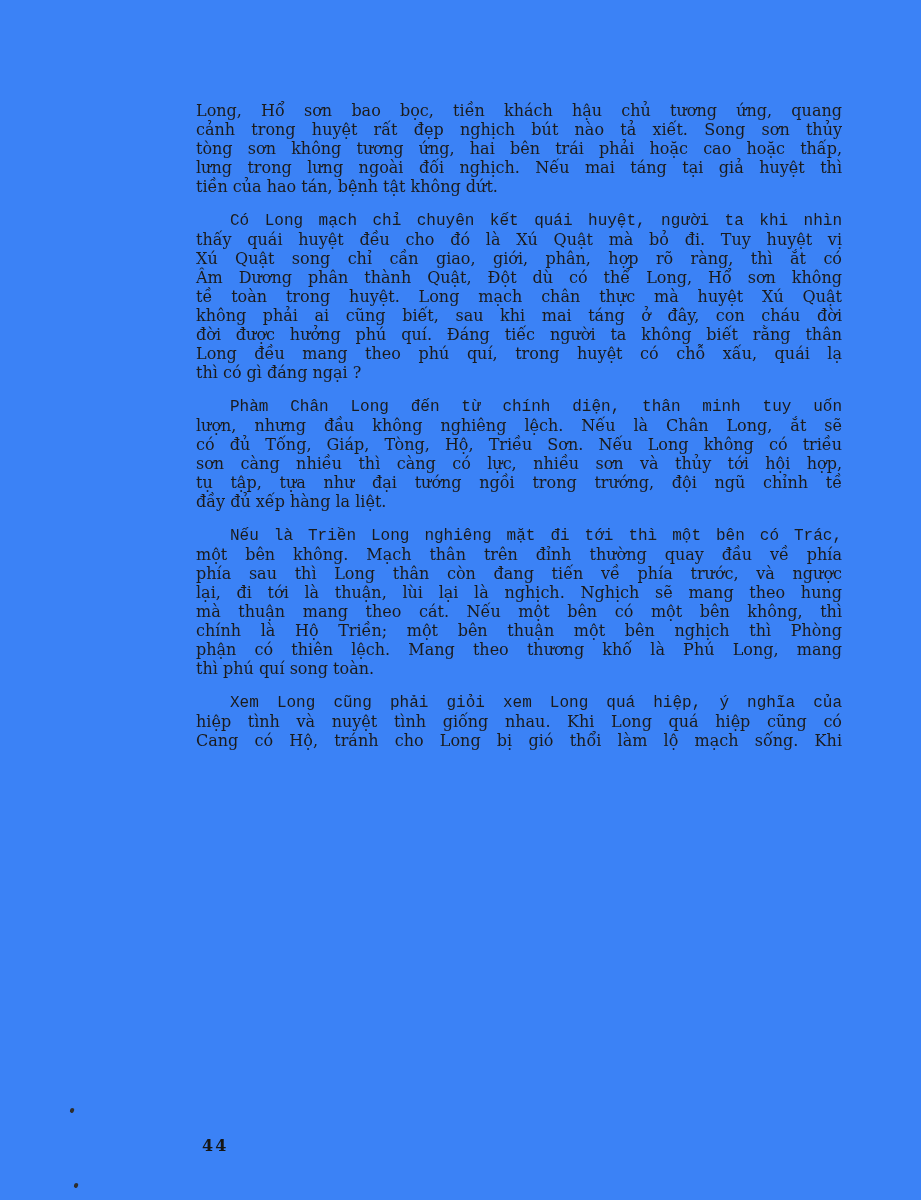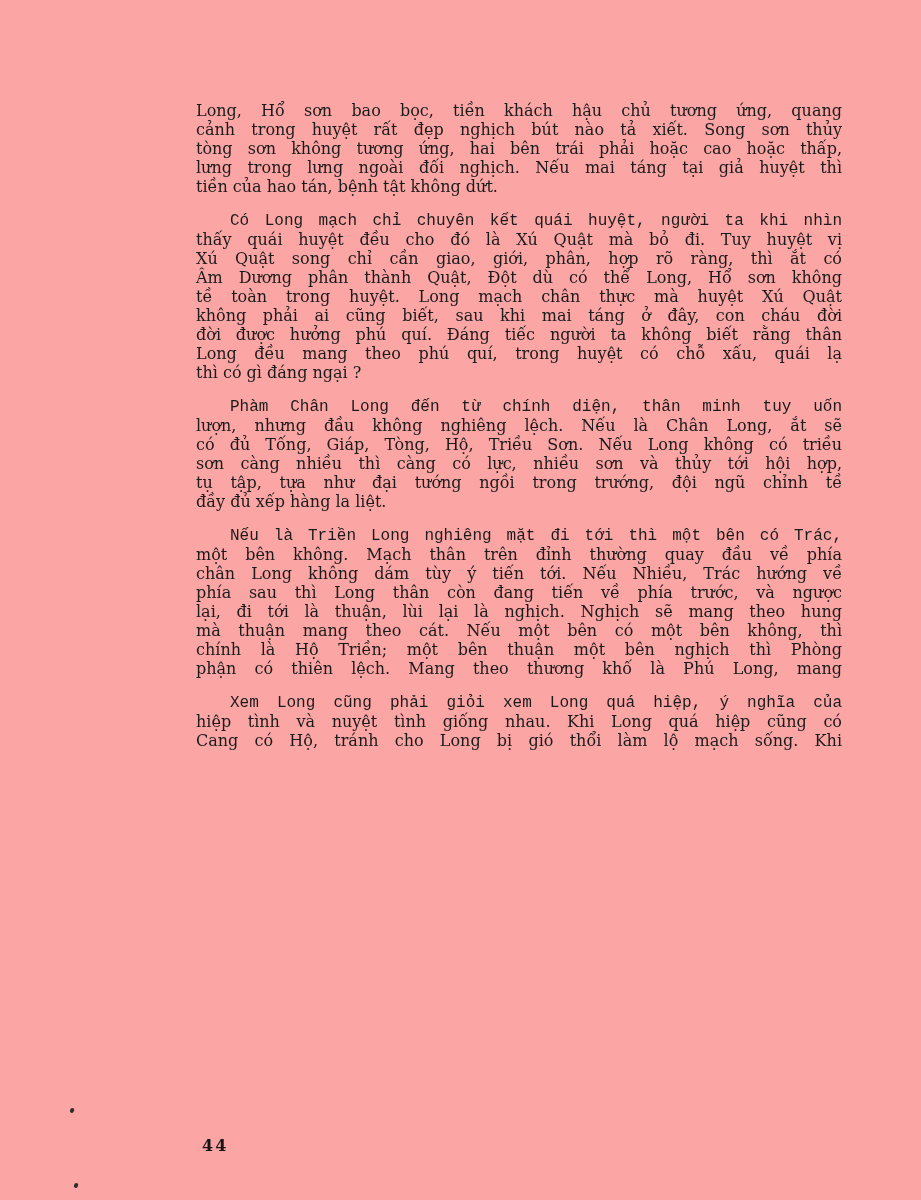--- a/index.html
+++ b/index.html
@@ -4,21 +4,21 @@
 <style>
   html, body {
     margin: 0;
     padding: 0;
     background: #ffffff;
   }
   .page {
     position: relative;
     width: 921px;
     height: 1200px;
-    background: #fca5a5;
+    background: #3b82f6;
     overflow: hidden;
     font-family: "DejaVu Serif", "Liberation Serif", serif;
   }
   .textblock {
     position: absolute;
     left: 196px;
     top: 101px;
     width: 646px;
     color: #1b1b1b;
   }
@@ -95,26 +95,26 @@
       <div class="line">có đủ Tống, Giáp, Tòng, Hộ, Triều Sơn. Nếu Long không có triều</div>
       <div class="line">sơn càng nhiều thì càng có lực, nhiều sơn và thủy tới hội hợp,</div>
       <div class="line">tụ tập, tựa như đại tướng ngồi trong trướng, đội ngũ chỉnh tề</div>
       <div class="line last">đầy đủ xếp hàng la liệt.</div>
     <p></p>
 
     <p class="para">
       </p>
       <div class="line first">Nếu là Triền Long nghiêng mặt đi tới thì một bên có Trác,</div>
       <div class="line">một bên không. Mạch thân trên đỉnh thường quay đầu về phía</div>
-      <div class="line">chân Long không dám tùy ý tiến tới. Nếu Nhiều, Trác hướng về</div>
       <div class="line">phía sau thì Long thân còn đang tiến về phía trước, và ngược</div>
       <div class="line">lại, đi tới là thuận, lùi lại là nghịch. Nghịch sẽ mang theo hung</div>
       <div class="line">mà thuận mang theo cát. Nếu một bên có một bên không, thì</div>
       <div class="line">chính là Hộ Triền; một bên thuận một bên nghịch thì Phòng</div>
       <div class="line">phận có thiên lệch. Mang theo thương khố là Phú Long, mang</div>
+      <div class="line last">thì phú quí song toàn.</div>
     <p></p>
 
     <p class="para">
       </p>
       <div class="line first">Xem Long cũng phải giỏi xem Long quá hiệp, ý nghĩa của</div>
       <div class="line">hiệp tình và nuyệt tình giống nhau. Khi Long quá hiệp cũng có</div>
       <div class="line">Cang có Hộ, tránh cho Long bị gió thổi làm lộ mạch sống. Khi</div>
     <p></p>
 
   </div>

